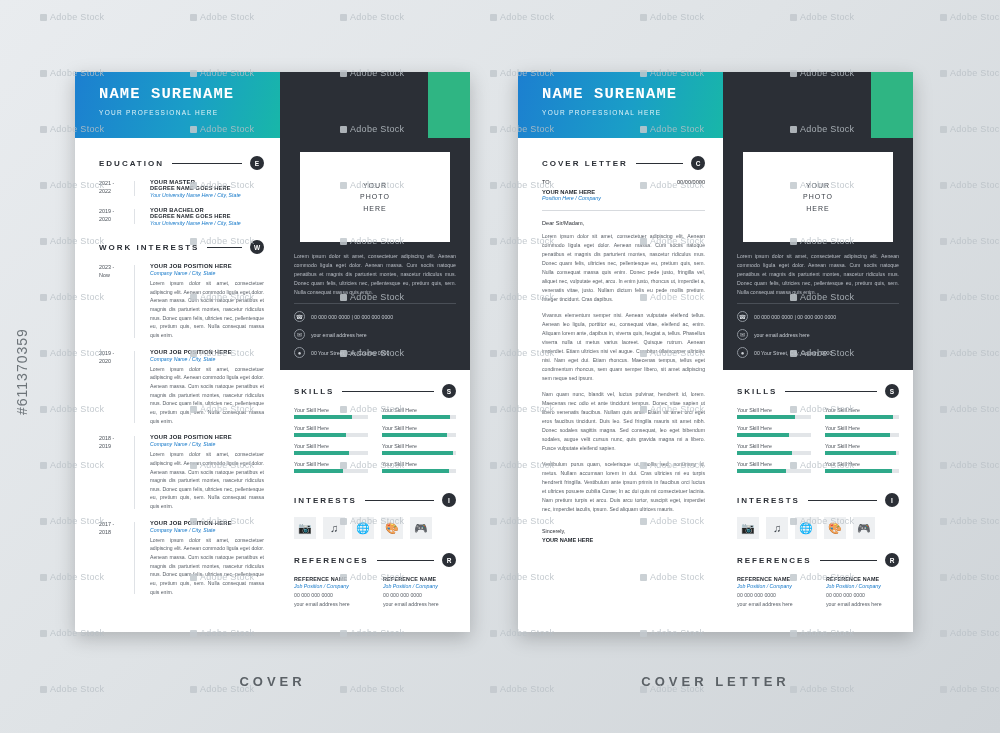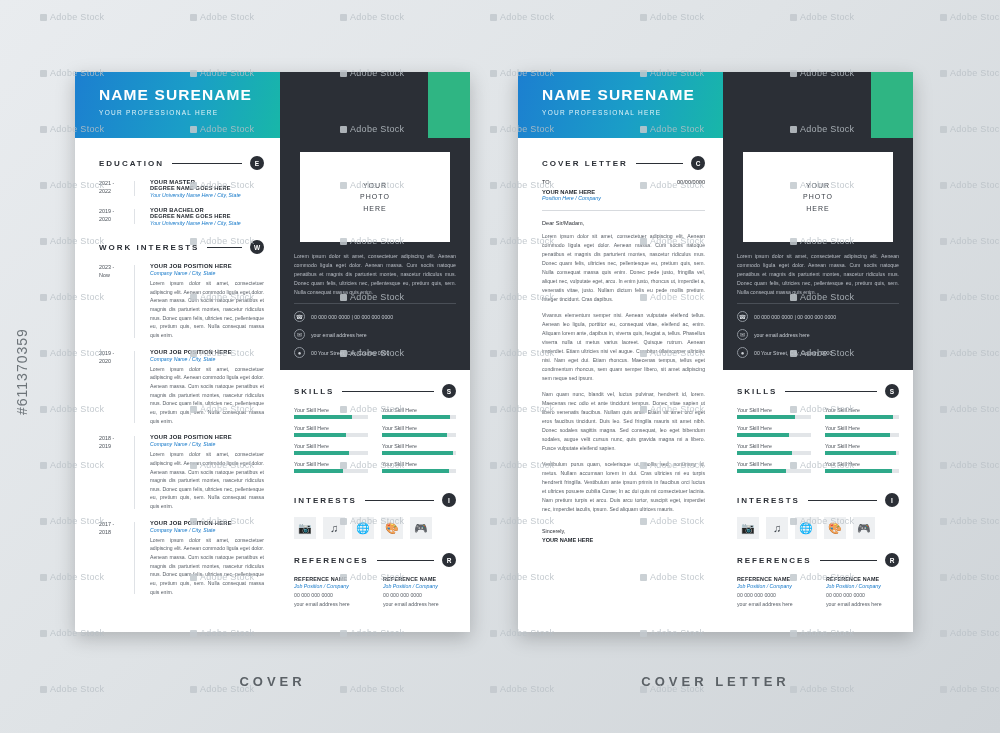--- a/index.html
+++ b/index.html
@@ -37,21 +37,21 @@
   }
   #cap-resume { left:75px; }
   #cap-cover  { left:518px; }
 
   
   .hdr { position:relative; height:66px; display:flex; }
   .hdr-left {
     width:205px; background:linear-gradient(105deg,#1c7fd0 0%, #1a9ec7 55%, #18b7a8 100%);
     padding:14px 0 0 24px; color:#fff;
   }
-  .hdr-name { font-size:15.5px; font-weight:bold; letter-spacing:1.1px; line-height:1.1; }
+  .hdr-name { font-size:15.5px; font-weight:bold; letter-spacing:1.1px; line-height:1.1;font-family:Liberation Mono, monospace; }
   .hdr-role { font-size:6.5px; letter-spacing:1.3px; margin-top:6px; color:#dff3f7; }
   .hdr-dark { flex:1; background:#2b2f36; }
   .hdr-green { width:42px; background:#2fb583; }
 
   
   .body { display:flex; height:494px;justify-content:center; }
   .col-left { width:205px; padding:14px 16px 0 24px; }
   .col-right { width:190px; background:#fff; }
 
   

